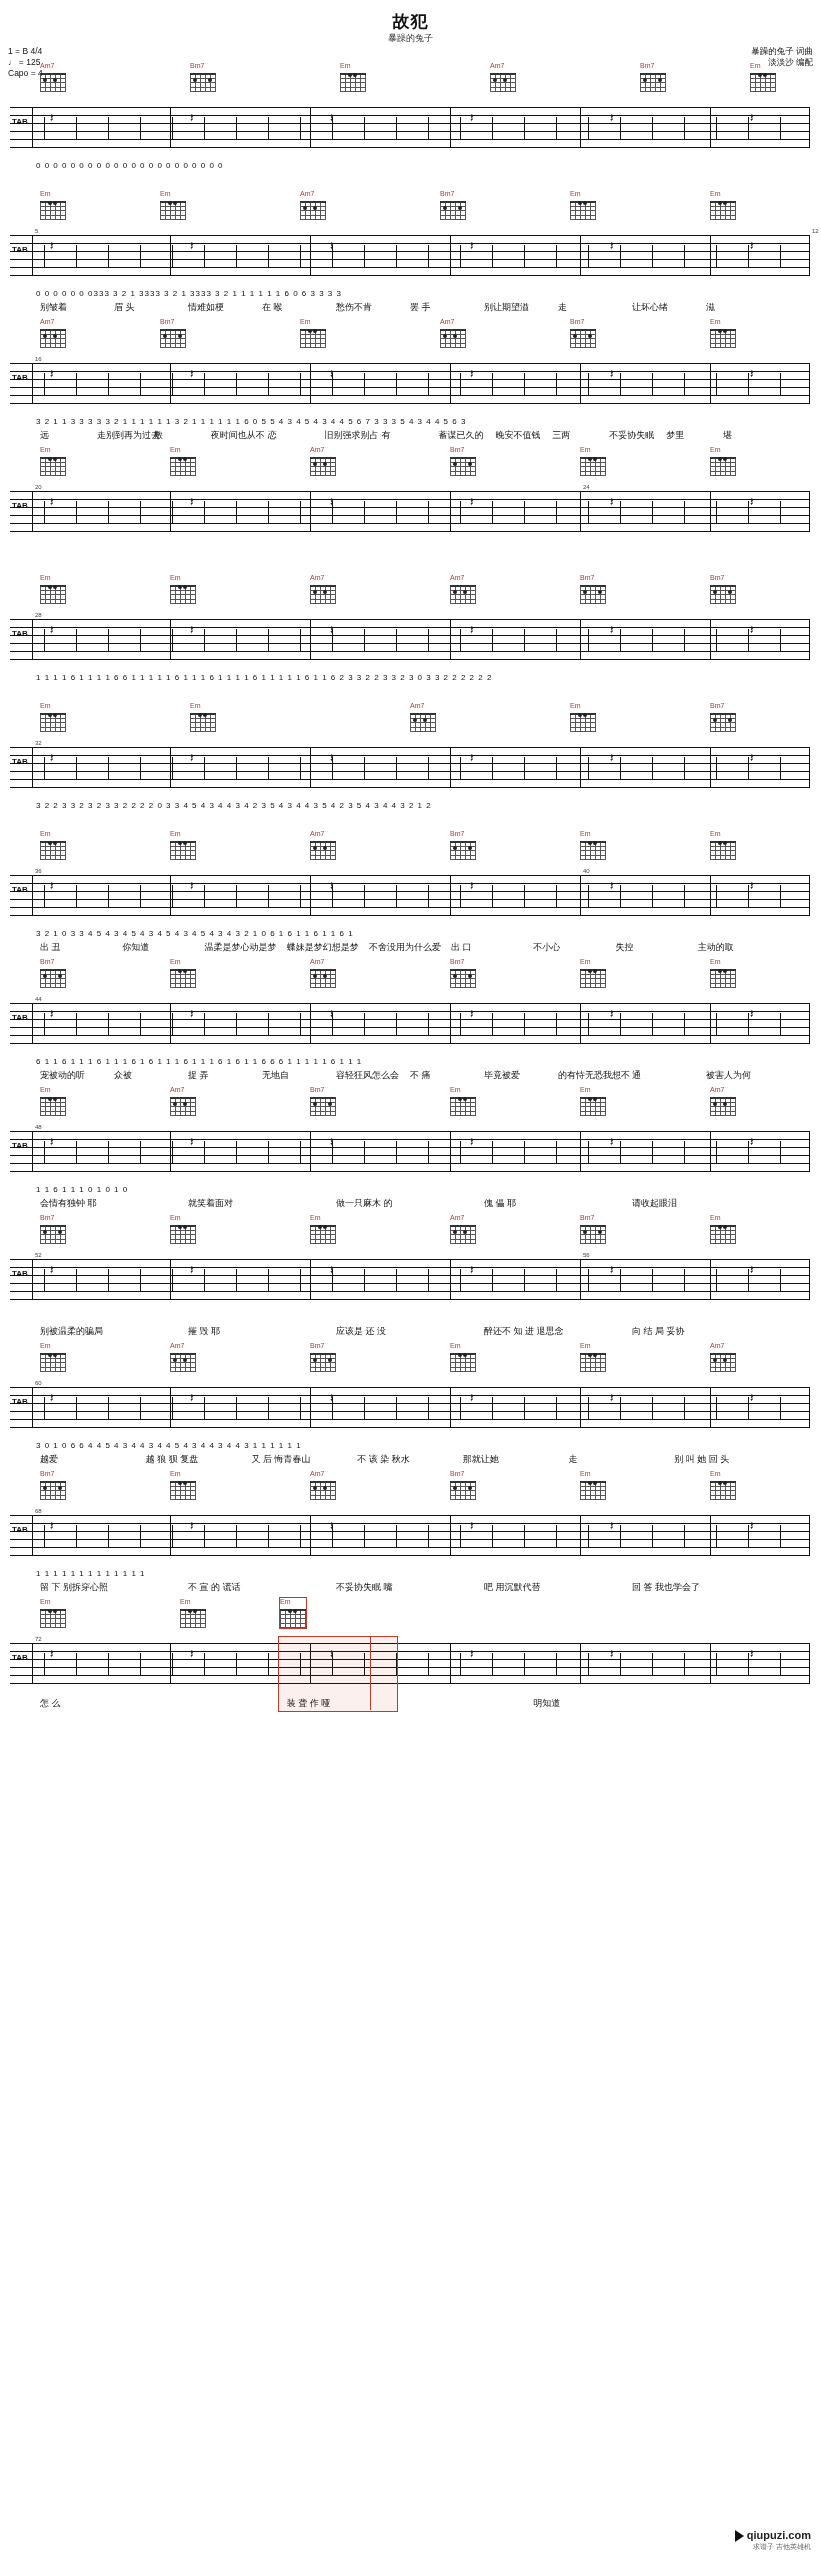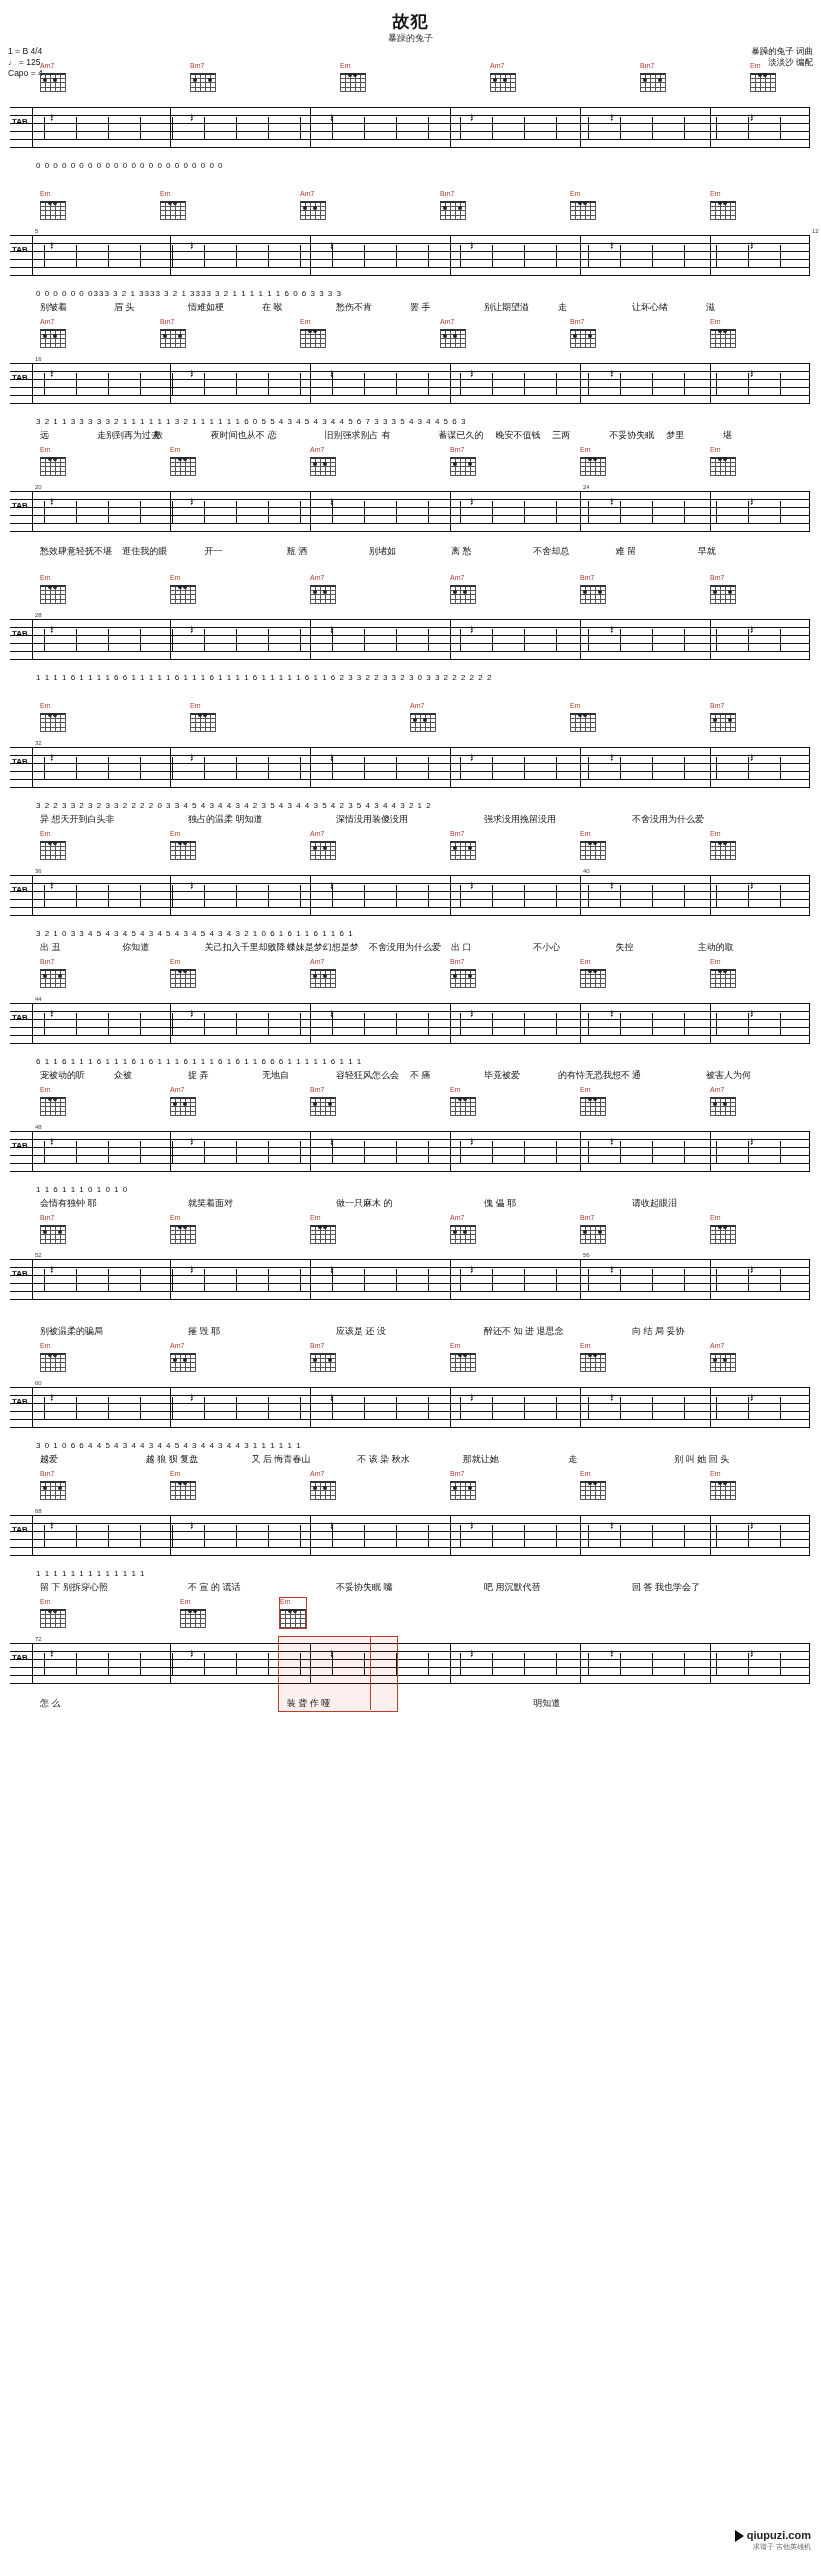--- a/index.html
+++ b/index.html
@@ -737,31 +737,20 @@
         <div class="stem" style="left: 706px; top: 18px; height: 22px;"></div>
         <div class="stem" style="left: 738px; top: 18px; height: 22px;"></div>
         <div class="stem" style="left: 770px; top: 18px; height: 22px;"></div>
         <div class="rest" style="left: 40px; top: 12px;">𝄽</div>
         <div class="rest" style="left: 180px; top: 12px;">𝄽</div>
         <div class="rest" style="left: 320px; top: 12px;">𝄽</div>
         <div class="rest" style="left: 460px; top: 12px;">𝄽</div>
         <div class="rest" style="left: 600px; top: 12px;">𝄽</div>
         <div class="rest" style="left: 740px; top: 12px;">𝄽</div>
       </div>
-      <div class="lyrics">
-        <div class="ly" style="left: 30px; top: 0px;">愁效肆意轻抚不堪</div>
-        <div class="ly" style="left: 112.222px; top: 0px;">逛住我的眼</div>
-        <div class="ly" style="left: 194.444px; top: 0px;">开一</div>
-        <div class="ly" style="left: 276.667px; top: 0px;">瓶 酒</div>
-        <div class="ly" style="left: 358.889px; top: 0px;">别堵如</div>
-        <div class="ly" style="left: 441.111px; top: 0px;">离 愁</div>
-        <div class="ly" style="left: 523.333px; top: 0px;">不舍却总</div>
-        <div class="ly" style="left: 605.556px; top: 0px;">难 留</div>
-        <div class="ly" style="left: 687.778px; top: 0px;">早就</div>
-      </div>
     </div>
     <div class="system" style="top: 574px;">
       <div class="chordrow">
         <div class="chordbox" style="left: 30px;">
           <div class="chordname">Em</div>
           <div class="grid">
             <div class="v" style="left: 0px;"></div>
             <div class="v" style="left: 5px;"></div>
             <div class="v" style="left: 10px;"></div>
             <div class="v" style="left: 15px;"></div>
@@ -1053,27 +1042,20 @@
         <div class="stem" style="left: 770px; top: 18px; height: 22px;"></div>
         <div class="rest" style="left: 40px; top: 12px;">𝄽</div>
         <div class="rest" style="left: 180px; top: 12px;">𝄽</div>
         <div class="rest" style="left: 320px; top: 12px;">𝄽</div>
         <div class="rest" style="left: 460px; top: 12px;">𝄽</div>
         <div class="rest" style="left: 600px; top: 12px;">𝄽</div>
         <div class="rest" style="left: 740px; top: 12px;">𝄽</div>
       </div>
       <div style="position: relative; height: 12px;">
         <div class="num" style="left: 26px; top: 0px; letter-spacing: 1px;">3 2 2 3 3 2 3 2 3   3 2 2 2 2 0 3 3 4   5 4 3 4 4 3 4 2 3   5 4 3 4 4 3 5 4 2 3   5 4 3 4 4 3 2 1 2</div>
-      </div>
-      <div class="lyrics">
-        <div class="ly" style="left: 30px; top: 0px;">异 想天开到白头非</div>
-        <div class="ly" style="left: 178px; top: 0px;">独占的温柔  明知道</div>
-        <div class="ly" style="left: 326px; top: 0px;">深情没用装傻没用</div>
-        <div class="ly" style="left: 474px; top: 0px;">强求没用挽留没用</div>
-        <div class="ly" style="left: 622px; top: 0px;">不舍没用为什么爱</div>
       </div>
     </div>
     <div class="system" style="top: 830px;">
       <div class="chordrow">
         <div class="chordbox" style="left: 30px;">
           <div class="chordname">Em</div>
           <div class="grid">
             <div class="v" style="left: 0px;"></div>
             <div class="v" style="left: 5px;"></div>
             <div class="v" style="left: 10px;"></div>
@@ -1227,21 +1209,21 @@
         <div class="rest" style="left: 460px; top: 12px;">𝄽</div>
         <div class="rest" style="left: 600px; top: 12px;">𝄽</div>
         <div class="rest" style="left: 740px; top: 12px;">𝄽</div>
       </div>
       <div style="position: relative; height: 12px;">
         <div class="num" style="left: 26px; top: 0px; letter-spacing: 1px;">3 2 1   0 3 3 4   5 4 3 4 5 4 3 4   5 4 3 4 5 4 3 4   3 2 1   0 6 1 6   1  1 6 1 1 6 1</div>
       </div>
       <div class="lyrics">
         <div class="ly" style="left: 30px; top: 0px;">出 丑</div>
         <div class="ly" style="left: 112.222px; top: 0px;">你知道</div>
-        <div class="ly" style="left: 194.444px; top: 0px;">关己扣入千里却败降</div>
+        <div class="ly" style="left: 194.444px; top: 0px;">温柔是梦心动是梦</div>
         <div class="ly" style="left: 276.667px; top: 0px;">蝶妹是梦幻想是梦</div>
         <div class="ly" style="left: 358.889px; top: 0px;">不舍没用为什么爱</div>
         <div class="ly" style="left: 441.111px; top: 0px;">出 口</div>
         <div class="ly" style="left: 523.333px; top: 0px;">不小心</div>
         <div class="ly" style="left: 605.556px; top: 0px;">失控</div>
         <div class="ly" style="left: 687.778px; top: 0px;">主动的取</div>
       </div>
     </div>
     <div class="system" style="top: 958px;">
       <div class="chordrow">

